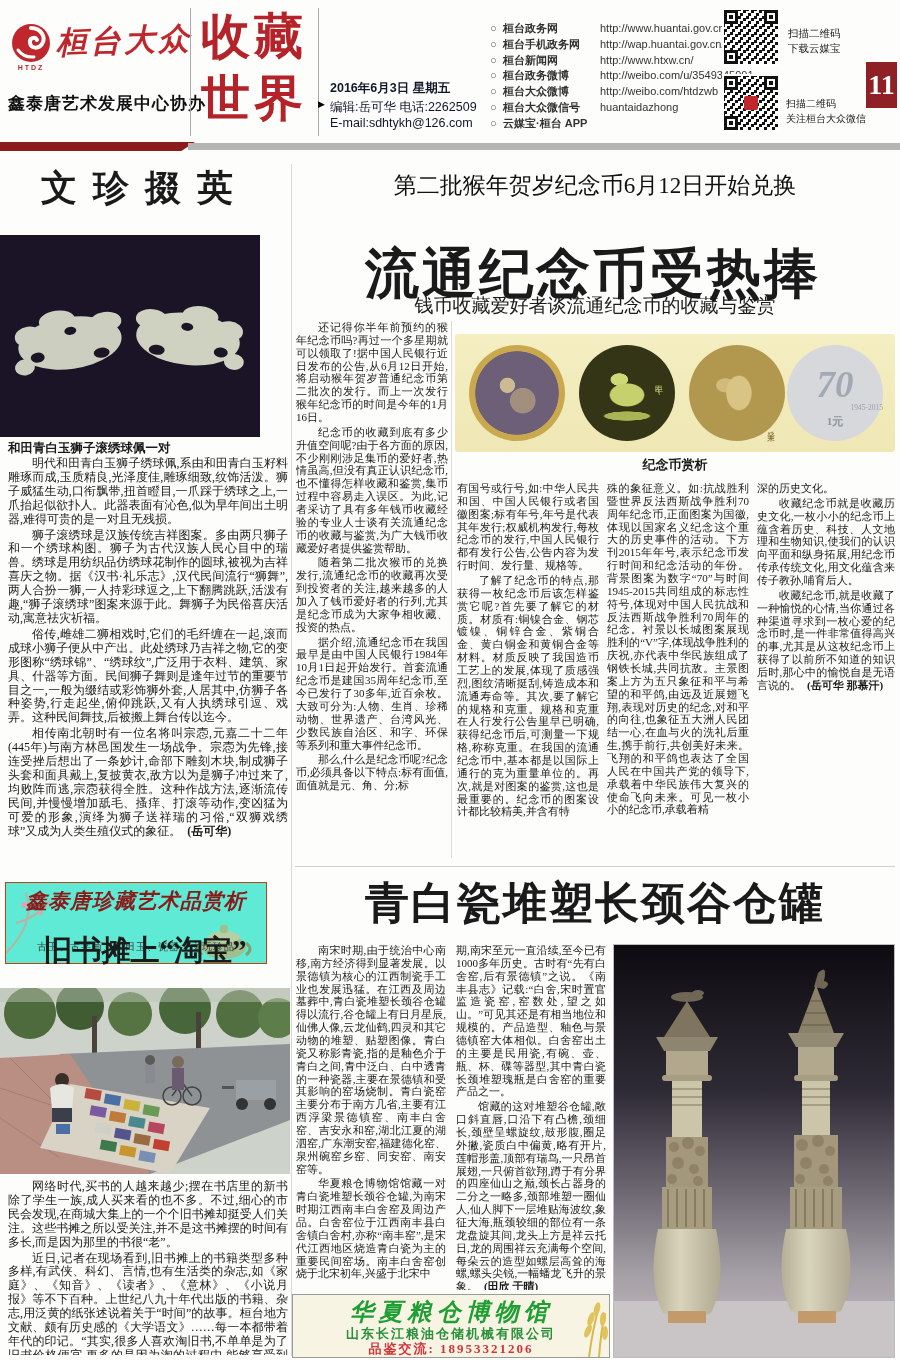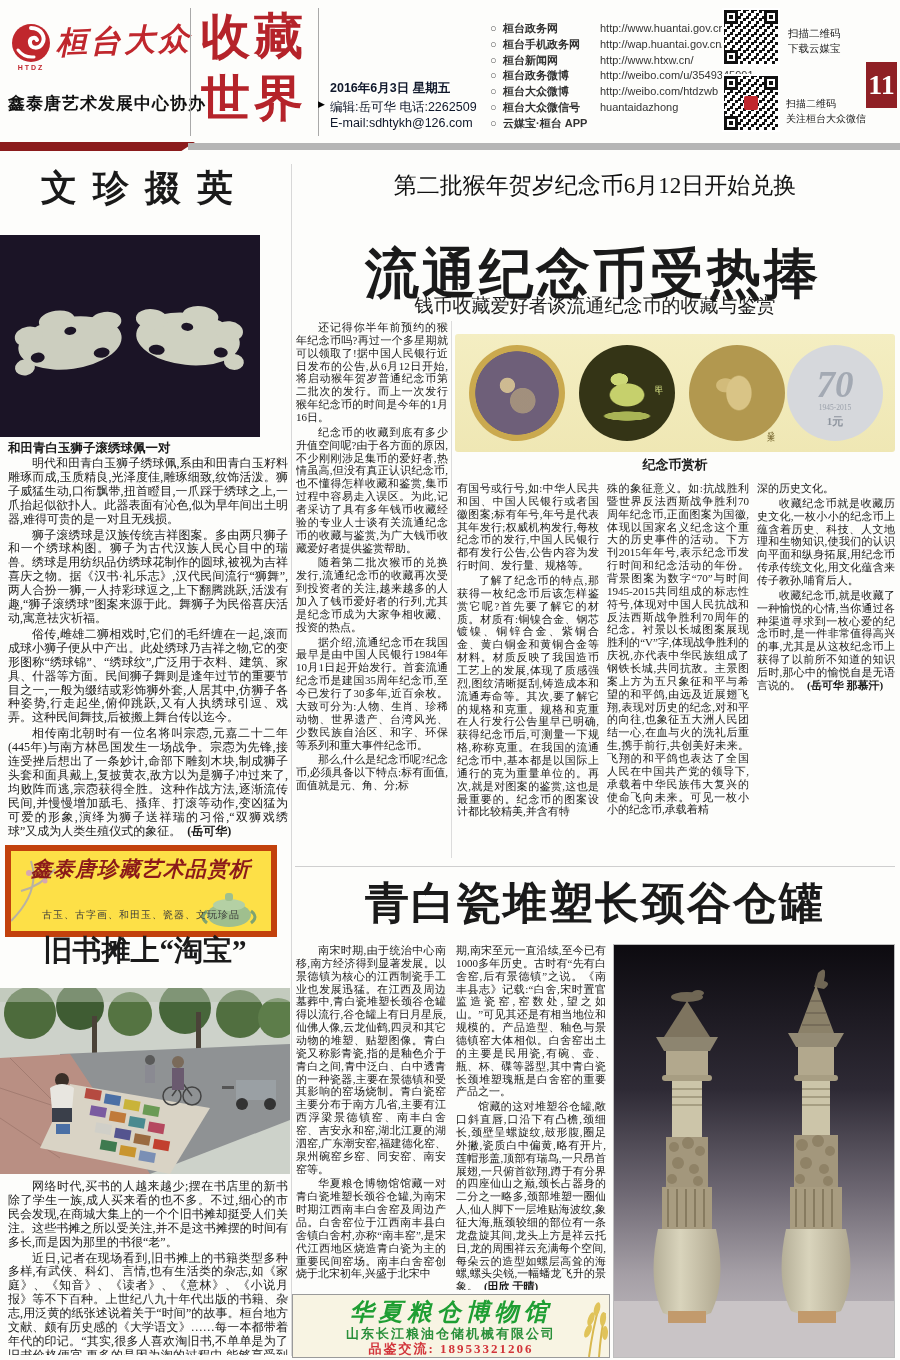--- a/index.html
+++ b/index.html
@@ -35,22 +35,22 @@
   p.cont{text-indent:0;}
   .byline{font-weight:bold;white-space:nowrap;margin-left:6px;}
   .colbox{overflow:hidden;}
   .colbox p.bp{font-size:11px;line-height:1.17;}
   
   .wz-title{left:0;top:164px;width:290px;text-align:center;font-size:36px;font-weight:bold;
             letter-spacing:16px;box-sizing:border-box;}
   .jade{left:0;top:235px;width:260px;height:202px;background:#171120;}
   .jade-cap{left:8px;top:440px;width:280px;font-size:12.5px;font-weight:bold;}
   .left-art{left:8px;top:457px;width:280px;height:385px;overflow:hidden;}
-  .ad1{left:5px;top:845px;width:260px;height:80px;border:6px solid #c2410c;
-       background:#fde047;overflow:hidden;}
+  .ad1{left:5px;top:882px;width:260px;height:80px;border:1px solid #c2410c;
+       background:#5eead4;overflow:hidden;}
   .ad1-title{left:0;top:4px;width:100%;text-align:center;font-size:21px;font-weight:bold;
              color:#8b1a1a;letter-spacing:1px;font-style:italic;}
   .ad1-contact{left:0;top:33px;width:100%;text-align:center;font-size:15px;font-weight:bold;color:#c2262c;}
   .ad1-items{left:0;top:57px;width:100%;text-align:center;font-size:10px;color:#3a3a3a;letter-spacing:1px;}
   
   .book-title{left:0;top:931px;width:290px;text-align:center;font-size:29px;font-weight:bold;}
   .book-photo{left:0;top:988px;width:290px;height:186px;}
   .book-art{left:8px;top:1180px;width:280px;height:175px;overflow:hidden;}
   
   .kicker{left:295px;top:170px;width:600px;text-align:center;font-size:23px;color:#111;}
@@ -73,21 +73,21 @@
   .c3{left:234px;background:
       radial-gradient(22px 30px at 52% 50%,#d9c486 0 55%,transparent 60%),
       radial-gradient(16px 12px at 38% 42%,#d2bb7a 0 55%,transparent 62%),
       radial-gradient(circle,#b2984f 0 100%);}
   .c4{left:332px;background:radial-gradient(circle,#d6d8dc 0 84%,#b7bac0 85% 100%);}
   .clab{position:absolute;writing-mode:vertical-rl;font-size:8px;letter-spacing:2px;}
   .c2 .clab{right:12px;top:34px;color:#c4ce77;}
   .c3 .clab{right:10px;bottom:12px;color:#77672f;}
   .c4 .n70{position:absolute;left:0;top:18px;width:100%;text-align:center;font-size:37px;
            font-weight:bold;font-style:italic;color:#a3a9b3;}
-  .c4 .yrs{position:absolute;left:0;top:58px;width:100%;text-align:center;font-size:7.5px;color:#9aa0aa;}
+  .c4 .yrs{position:absolute;left:0;top:58px;width:100%;text-align:right;font-size:7.5px;color:#9aa0aa;}
   .c4 .yuan{position:absolute;left:0;top:69px;width:100%;text-align:center;font-size:11px;
             font-weight:bold;color:#8d949e;}
   .coins-cap{left:455px;top:456px;width:440px;text-align:center;font-size:13px;font-weight:bold;}
   .coin-col{top:482px;height:378px;}
   
   .jar-hr{left:295px;top:866px;width:600px;height:1px;background:#cfcfcf;}
   .jar-title{left:295px;top:874px;width:600px;text-align:center;font-size:44px;font-weight:bold;
              letter-spacing:2px;}
   .jar-col{top:944px;width:150px;height:346px;}
   .ad2{left:292px;top:1294px;width:316px;height:62px;border:1px solid #9a9a9a;

